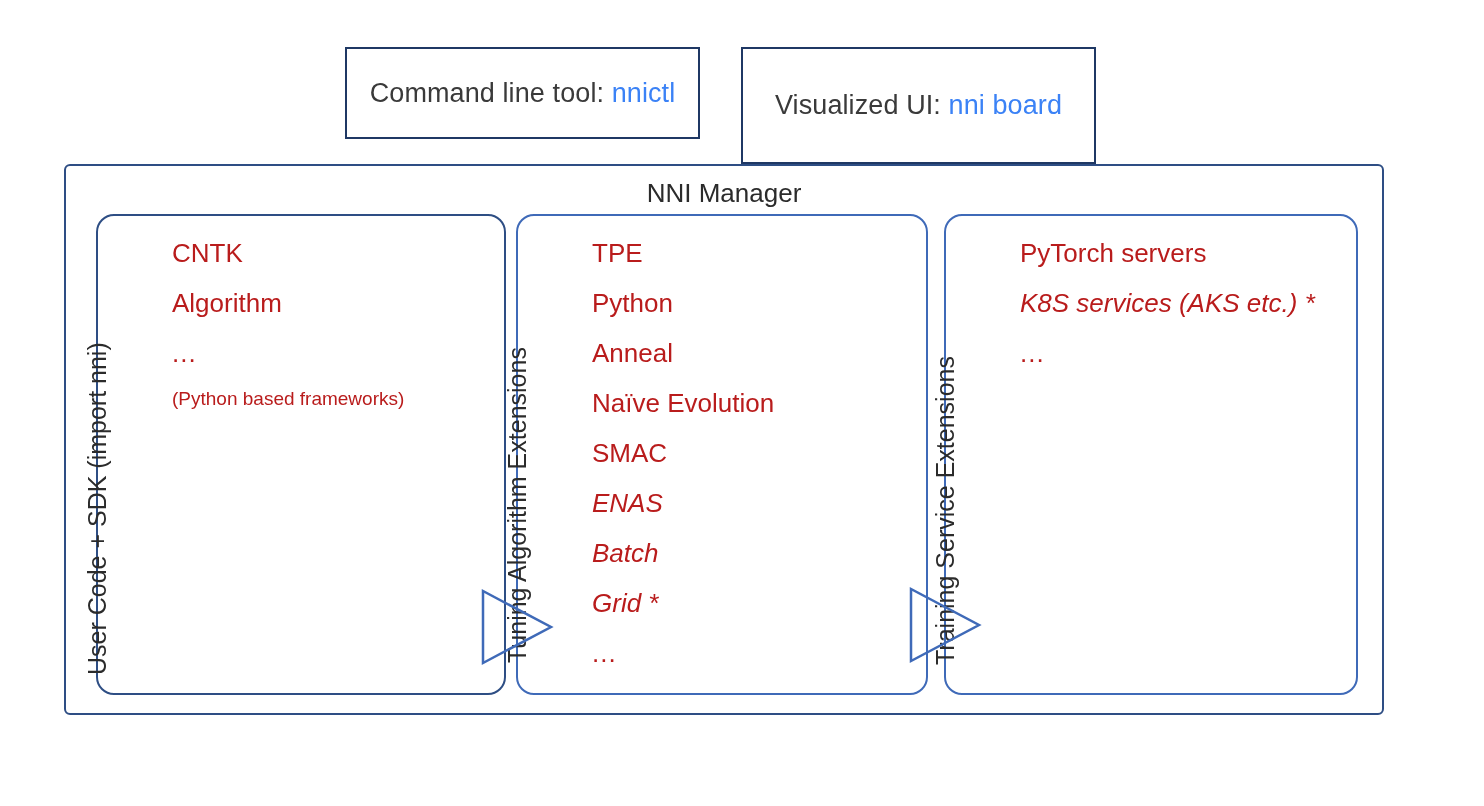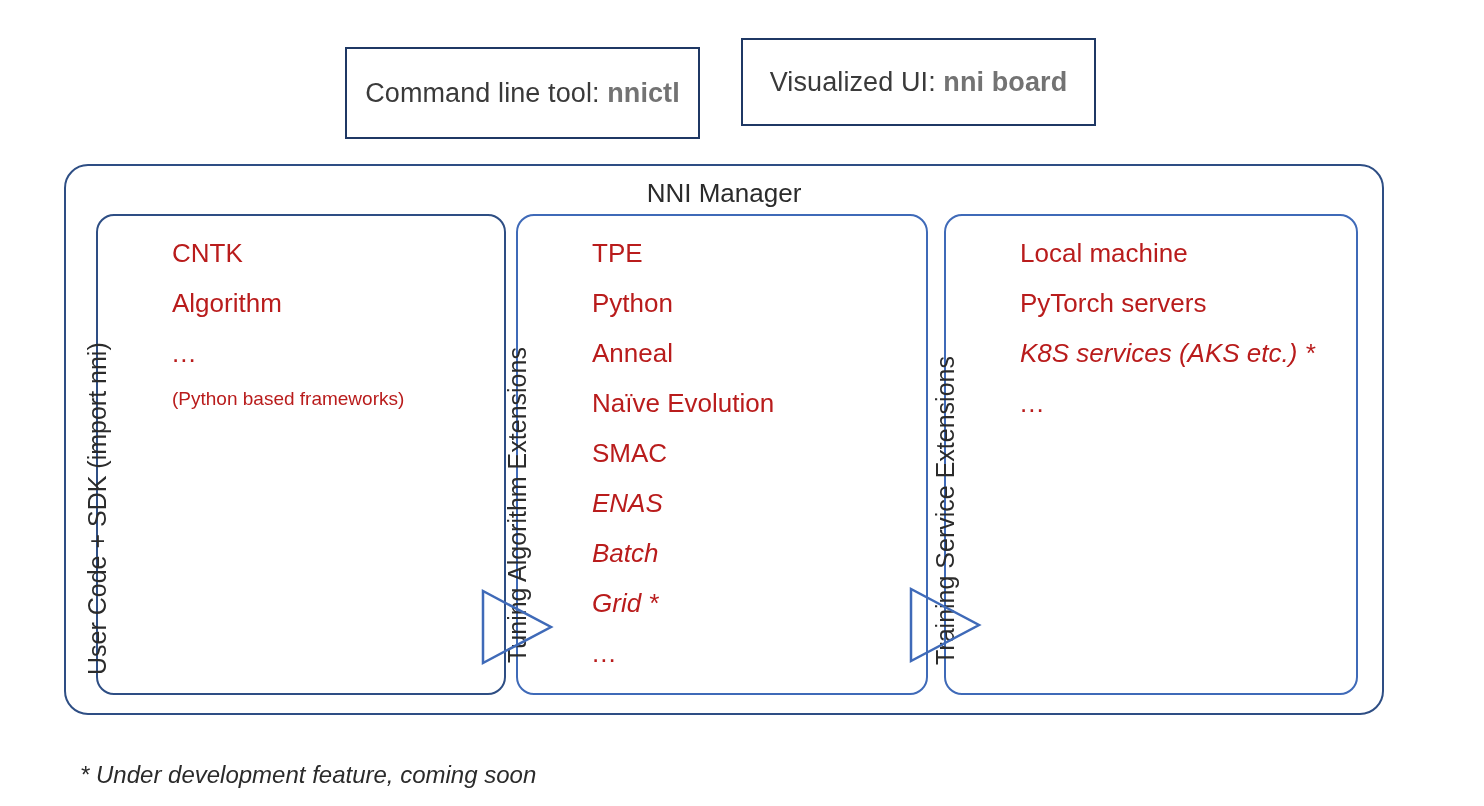--- a/index.html
+++ b/index.html
@@ -31,33 +31,33 @@
     justify-content: center;
   }
   .tool-text {
     font-size: 27px;
     font-weight: 300;
     color: #3A3A3A;
     white-space: nowrap;
     letter-spacing: .1px;
   }
   .tool-text .strong {
-    font-weight: 700;
-    color: #737373;
+    font-weight: 400;
+    color: #3b82f6;
   }
 
   
   #nni-container {
     position: absolute;
     left: 64px;
     top: 164px;
     width: 1320px;
     height: 551px;
     border: 2.5px solid #2E4E84;
-    border-radius: 24px;
+    border-radius: 6px;
     box-sizing: border-box;
     background: #ffffff;
   }
   #nni-title {
     position: absolute;
     left: 0;
     top: 12px;
     width: 100%;
     text-align: center;
     font-size: 26px;
@@ -133,21 +133,21 @@
 </style>
 </head>
 <body>
 
 <div id="canvas">
 
   <div class="tool-box" id="tool-box-0" style="left:345px; top:47px; width:355px; height:92px;">
     <span class="tool-text"><span>Command line tool: </span><span class="strong">nnictl</span></span>
   </div>
 
-  <div class="tool-box" id="tool-box-1" style="left:741px; top:38px; width:355px; height:88px;">
+  <div class="tool-box" id="tool-box-1" style="left:741px; top:47px; width:355px; height:117px;">
     <span class="tool-text"><span>Visualized UI: </span><span class="strong">nni board</span></span>
   </div>
 
   <div id="nni-container">
 
     <div id="nni-title">NNI Manager</div>
 
     <div class="col-box" id="col-user">
       <div class="vlabel">User Code + SDK (import nni)</div>
       <div class="item-list">
@@ -169,32 +169,30 @@
         <div class="item italic">ENAS</div>
         <div class="item italic">Batch</div>
         <div class="item italic">Grid *</div>
         <div class="item dots">...</div>
       </div>
     </div>
 
     <div class="col-box lightblue" id="col-train">
       <div class="vlabel">Training Service Extensions</div>
       <div class="item-list">
-        <div class="item">Local machine</div>
         <div class="item">PyTorch servers</div>
         <div class="item italic">K8S services (AKS etc.) *</div>
         <div class="item dots">...</div>
       </div>
     </div>
 
   </div>
 
   <svg class="arrow" style="left:478px; top:585px;" width="80" height="84">
     <polygon points="5,6 5,78 73,42" fill="none" stroke="#3F6AB8" stroke-width="2.5" stroke-linejoin="miter"></polygon>
   </svg>
 
   <svg class="arrow" style="left:906px; top:583px;" width="80" height="84">
     <polygon points="5,6 5,78 73,42" fill="none" stroke="#3F6AB8" stroke-width="2.5" stroke-linejoin="miter"></polygon>
   </svg>
 
-  <div id="footnote">* Under development feature, coming soon</div>
 
 </div>
 
 </body></html>

